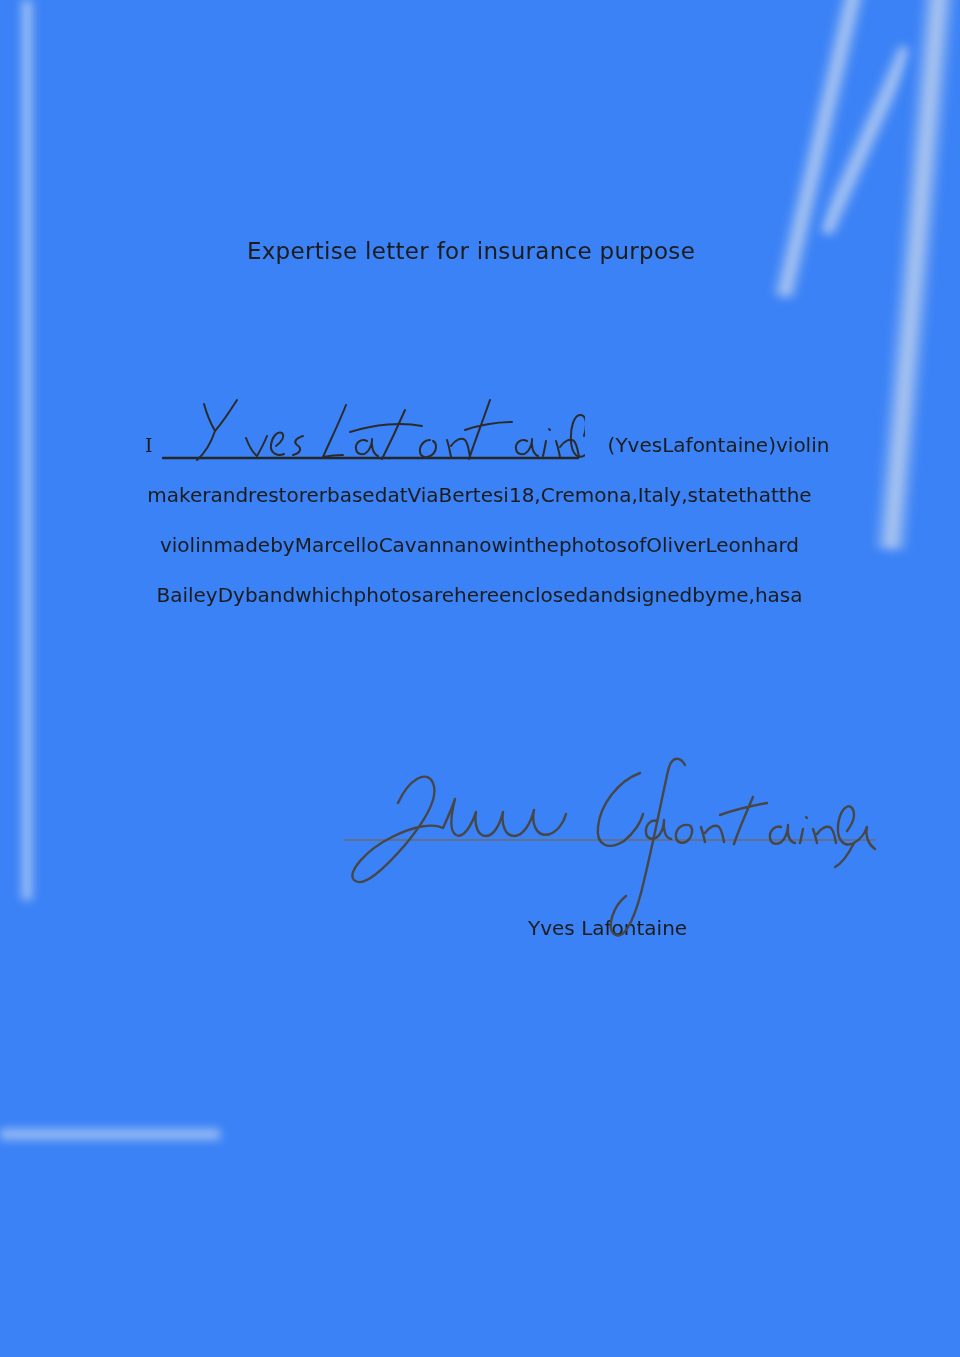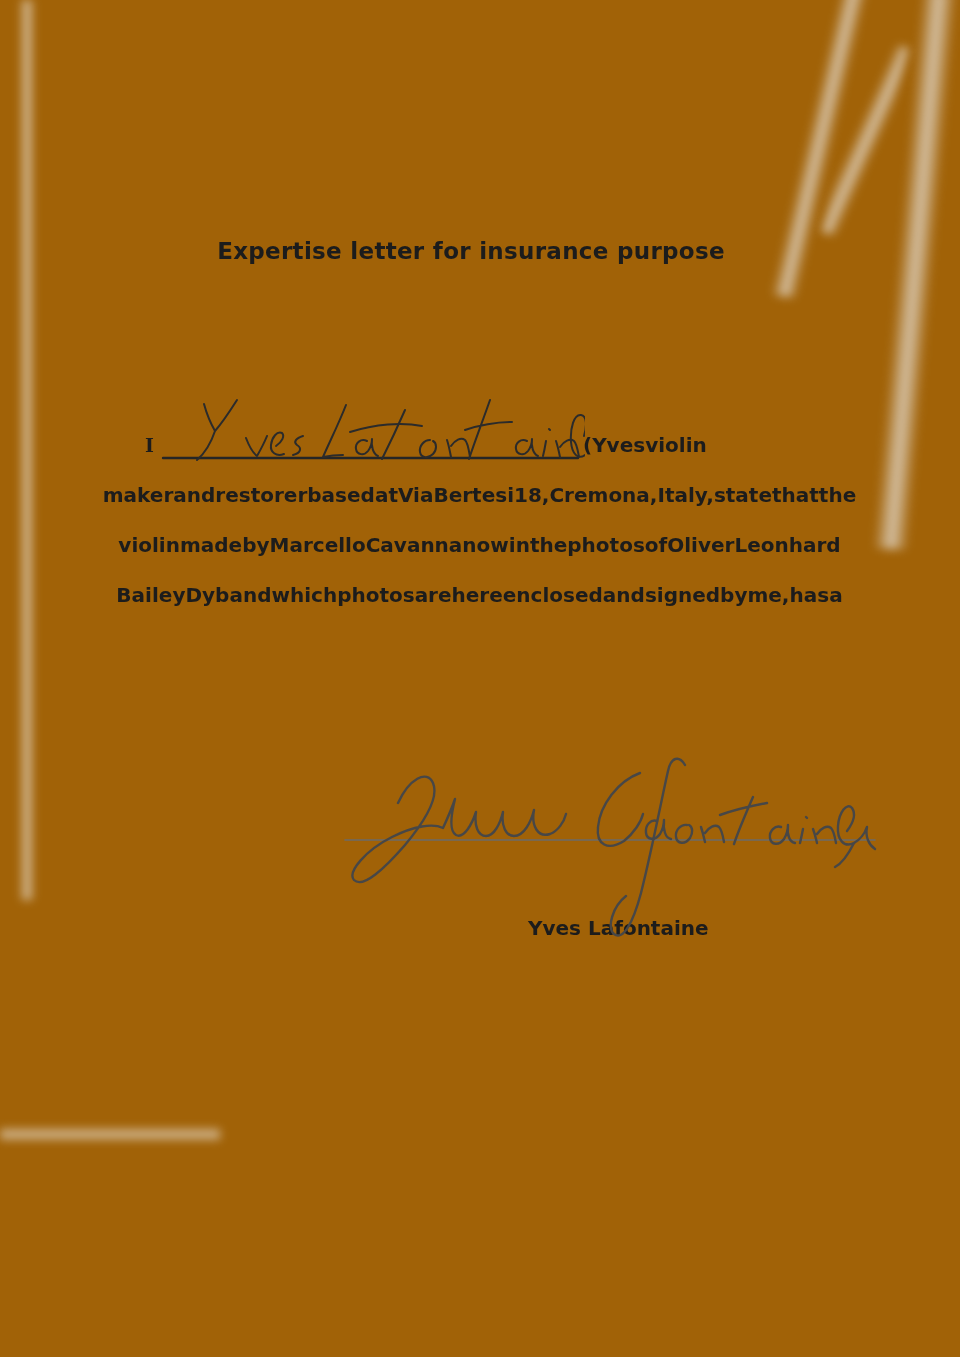--- a/index.html
+++ b/index.html
@@ -82,21 +82,21 @@
     font-family: "DejaVu Serif", "Liberation Serif", serif;
     font-size: 19px;
   }
   .line1-tail {
     position: absolute;
     left: 494px;
     right: 16px;
     top: 0;
     height: 50px;
     display: flex;
-    justify-content: flex-start;
+    justify-content: center;
     line-height: 50px;
   }
   .hand-inline-svg {
     position: absolute;
     left: 71px;
     top: -24px;
     pointer-events: none;
   }
   .hand-inline-svg path {
     fill: none;
@@ -139,21 +139,21 @@
     position: absolute;
     left: 447px;
     top: 1012px;
     font-size: 21px;
     letter-spacing: 0.2px;
   }
 </style>
 </head>
 <body>
 
-<div class="page" style="--ink: #1c1c1c; --hand-ink: #2b2b2b; --sig-ink: #474747; --rule: #6b6b6b; background: #a16207; font-weight: bold;">
+<div class="page" style="--ink: #1c1c1c; --hand-ink: #2b2b2b; --sig-ink: #474747; --rule: #6b6b6b; background: #3b82f6;">
 
   <div class="crease crease-tr1"></div>
   <div class="crease crease-tr2"></div>
   <div class="crease crease-tr3"></div>
   <div class="crease crease-left"></div>
   <div class="crease crease-bl"></div>
 
   <div class="title">Expertise letter for insurance purpose</div>
 
   <div class="paragraph">
@@ -190,20 +190,21 @@
 
         <path d="M386 45 C385 51 384 56 383 60 M389 33 L390 34"></path>
 
         <path d="M396 45 C398 51 399 56 400 61 M400 51 C404 45 410 42 414 45 C417 48 418 56 419 61"></path>
 
         <path d="M424 40 C427 30 427 20 421 19 C414 18 410 32 411 46 C412 58 418 64 425 59"></path>
       </svg>
 
       <span class="line1-tail">
         <span>(Yves</span>
+        <span>Lafontaine)</span>
         <span>violin</span>
       </span>
     </div>
 
     <div class="para-line jline">
         <span>maker</span>
         <span>and</span>
         <span>restorer</span>
         <span>based</span>
         <span>at</span>

